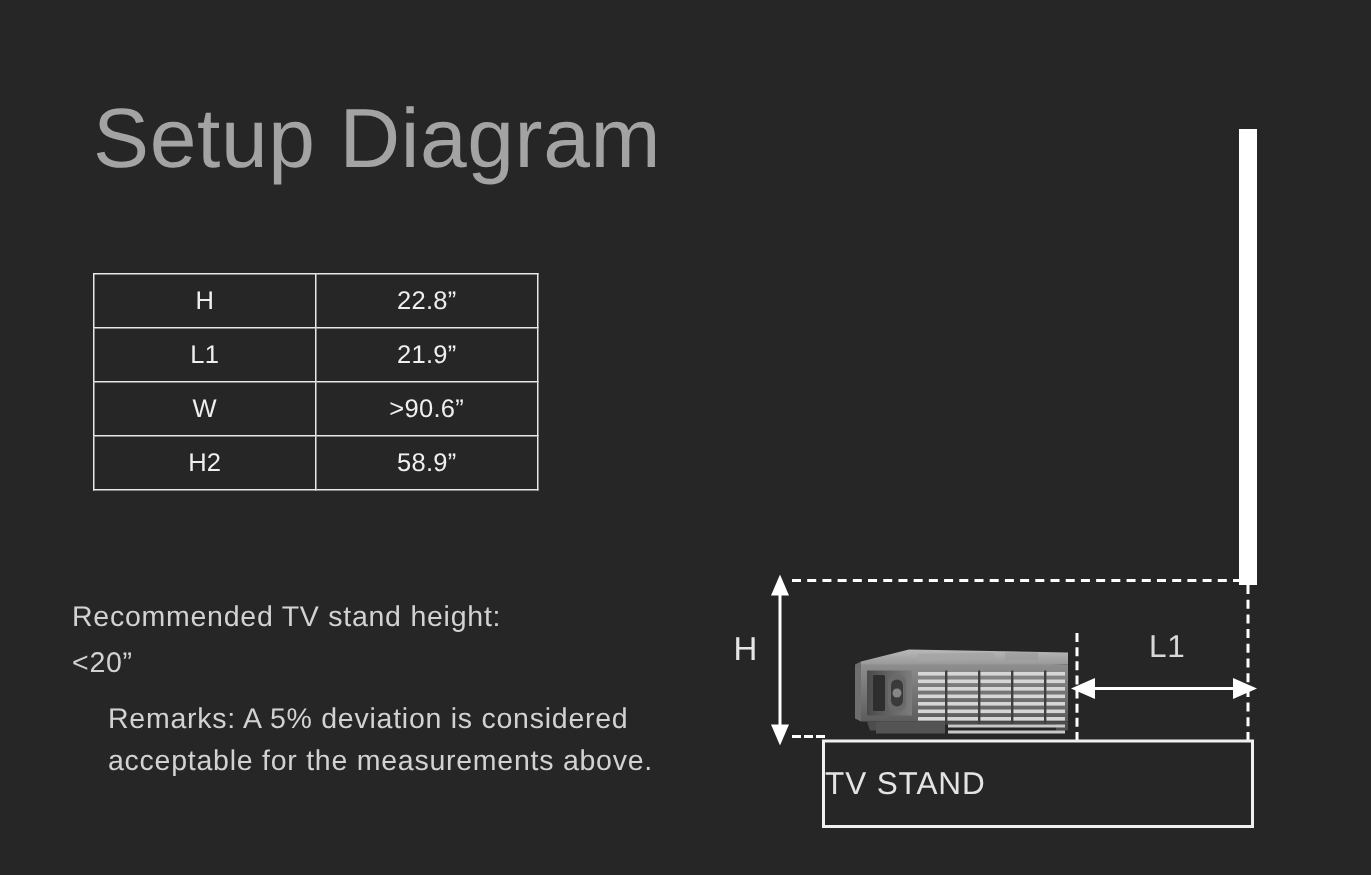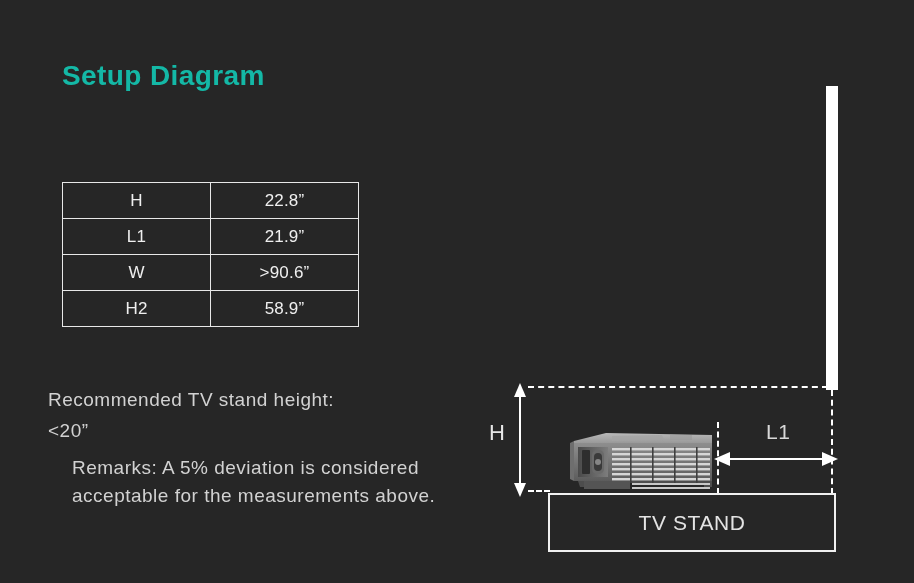--- a/index.html
+++ b/index.html
@@ -18,23 +18,23 @@
   .root {
     position: absolute;
     inset: 0;
   }
 
   
   #page-title {
     position: absolute;
     left: 62px;
     top: 60px;
-    font-size: 28px;
-    font-weight: 700;
-    color: #14b8a6;
+    font-size: 56px;
+    font-weight: 400;
+    color: #a3a3a3;
     letter-spacing: 0.4px;
     line-height: 1.15;
     white-space: nowrap;
   }
 
   
   #spec-table {
     position: absolute;
     left: 62px;
     top: 182px;
@@ -53,21 +53,21 @@
     letter-spacing: 0.2px;
     padding: 0;
   }
   #spec-table td.col-label { width: 147px; }
   #spec-table td.col-value { width: 147px; }
 
   
   .notes {
     position: absolute;
     left: 48px;
-    top: 384px;
+    top: 396px;
     width: 445px;
     color: #d2d2d2;
   }
   .note-line {
     font-size: 19px;
     font-weight: 300;
     letter-spacing: 0.5px;
     line-height: 31px;
   }
   .note-gap { height: 8px; }
@@ -161,21 +161,20 @@
   #tv-stand {
     position: absolute;
     left: 548px;
     top: 493px;
     width: 288px;
     height: 59px;
     border: 2px solid #f0f0f0;
     box-sizing: border-box;
     display: flex;
     align-items: center;
-    justify-content: center;
   }
   #tv-stand-label {
     font-size: 21px;
     font-weight: 400;
     color: #e4e4e4;
     letter-spacing: 0.6px;
   }
 
   
   #projector {

